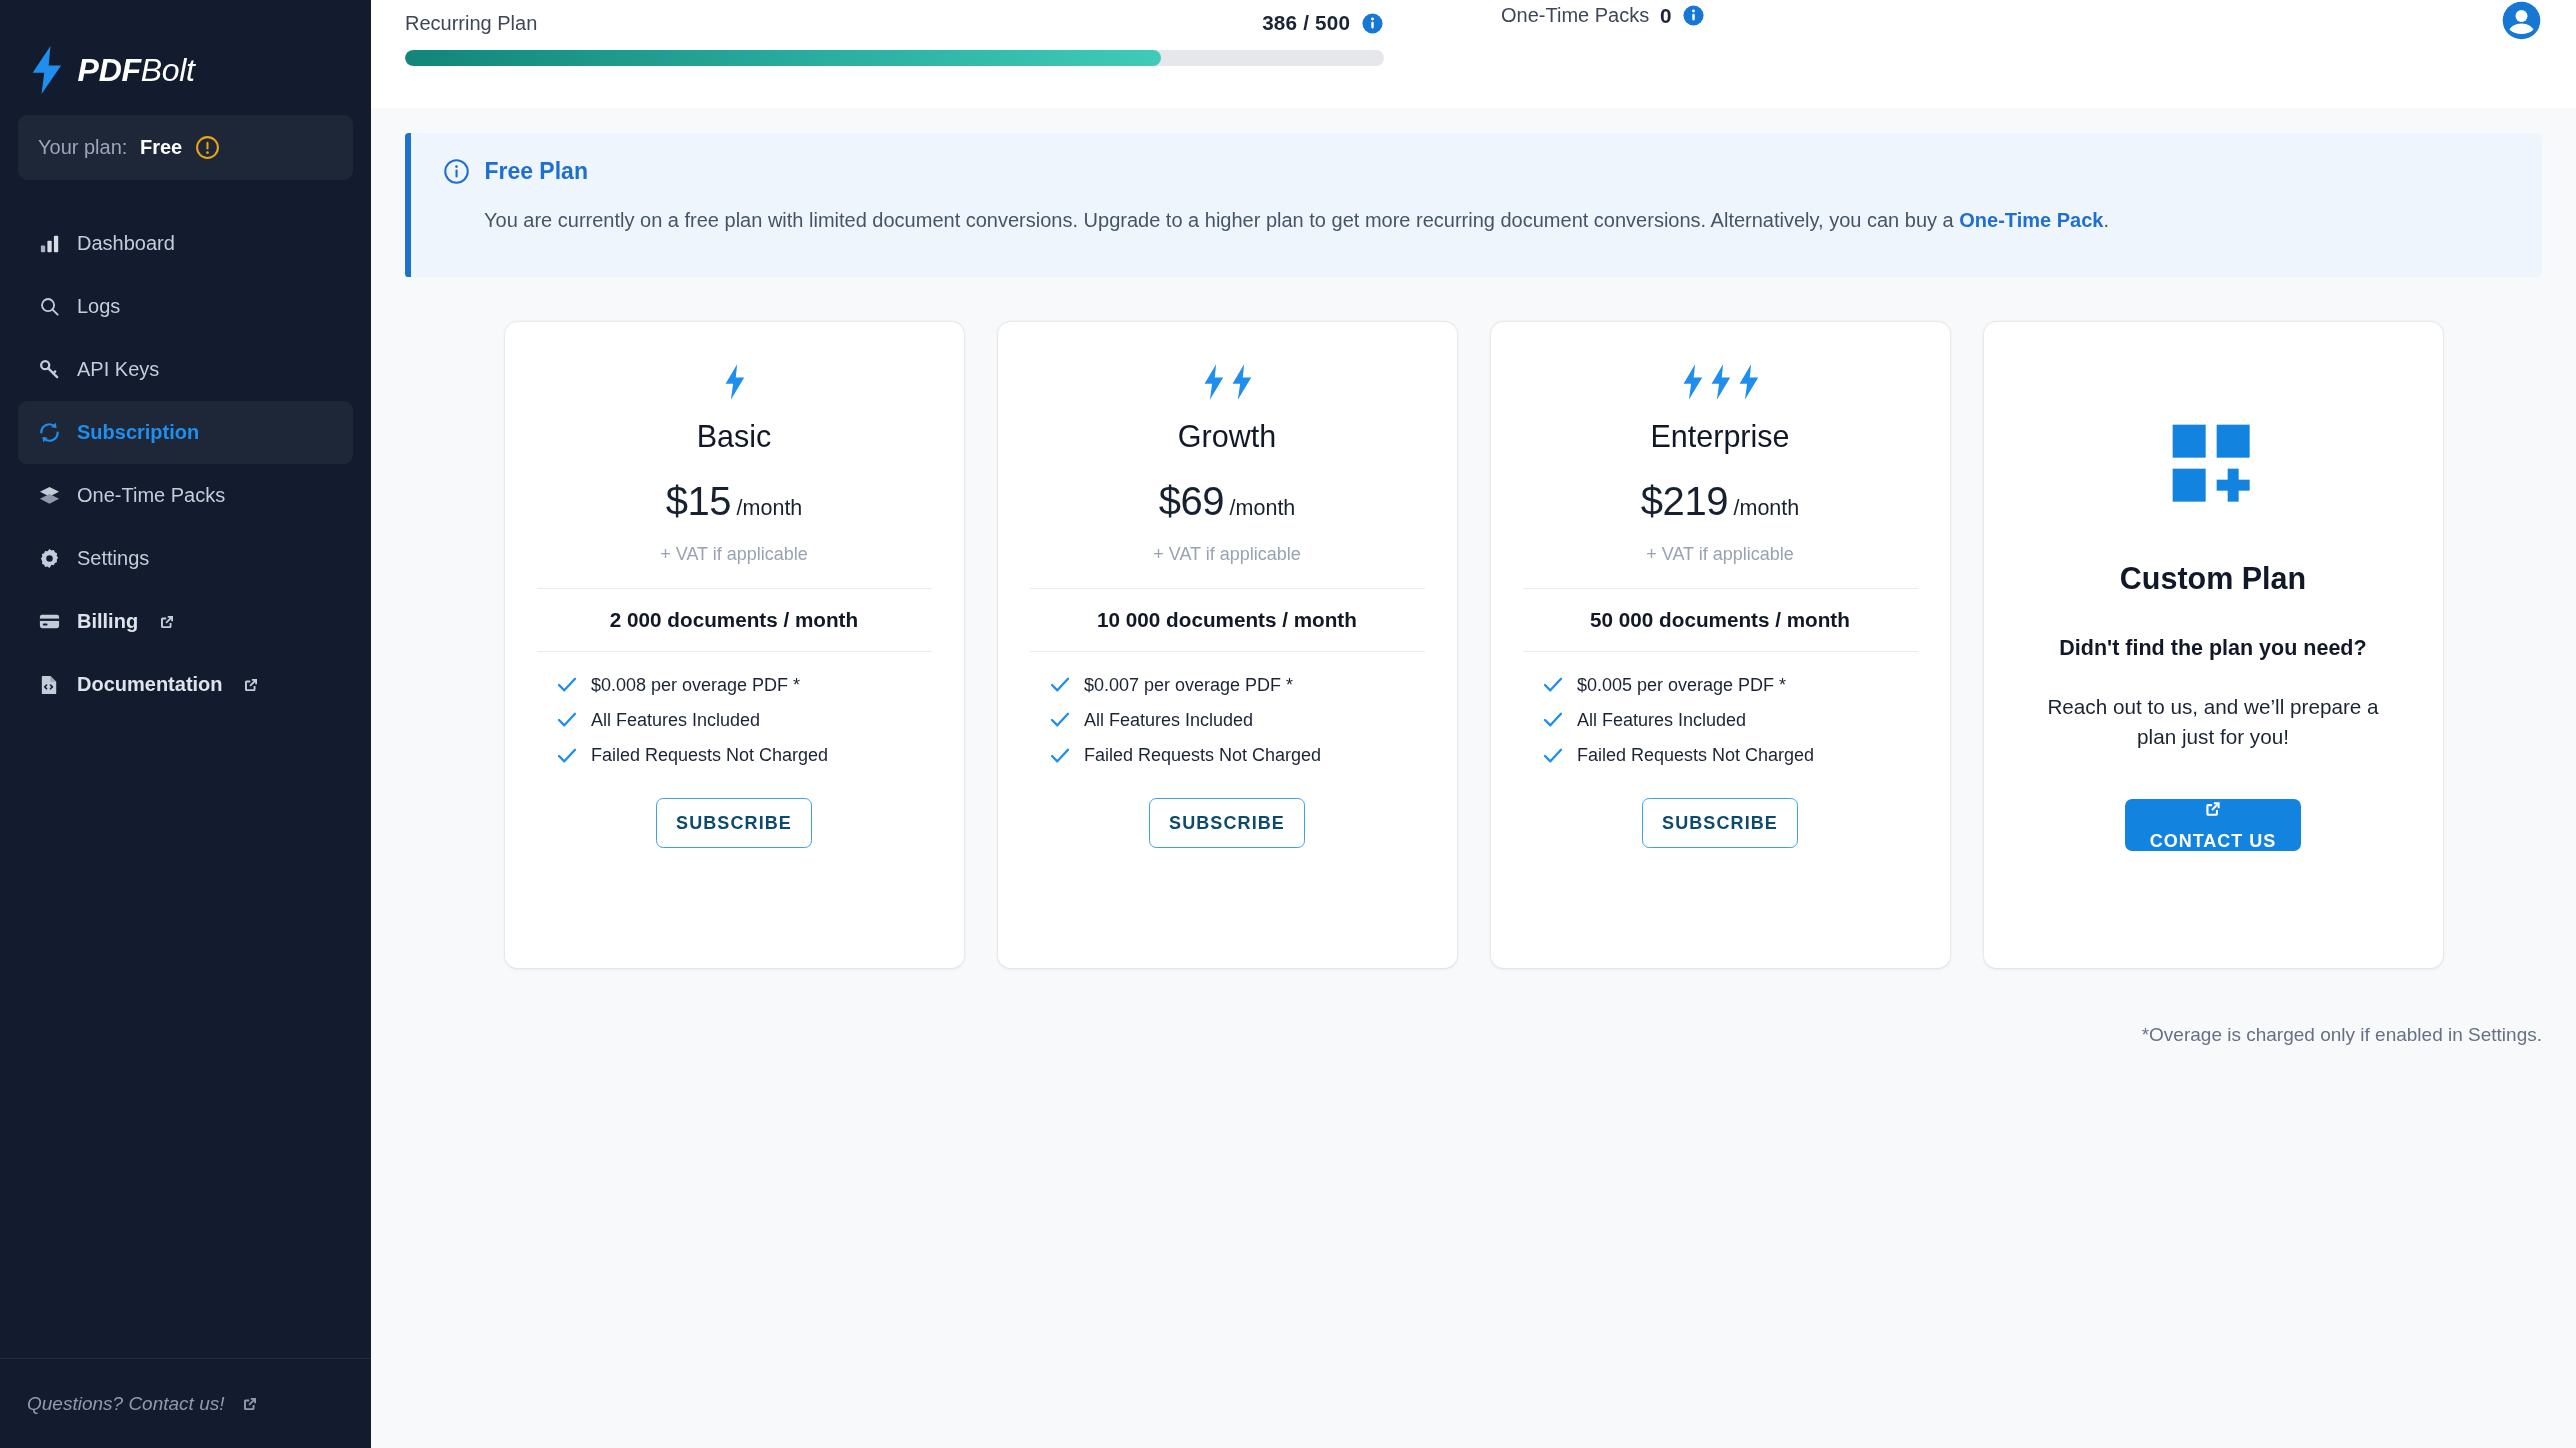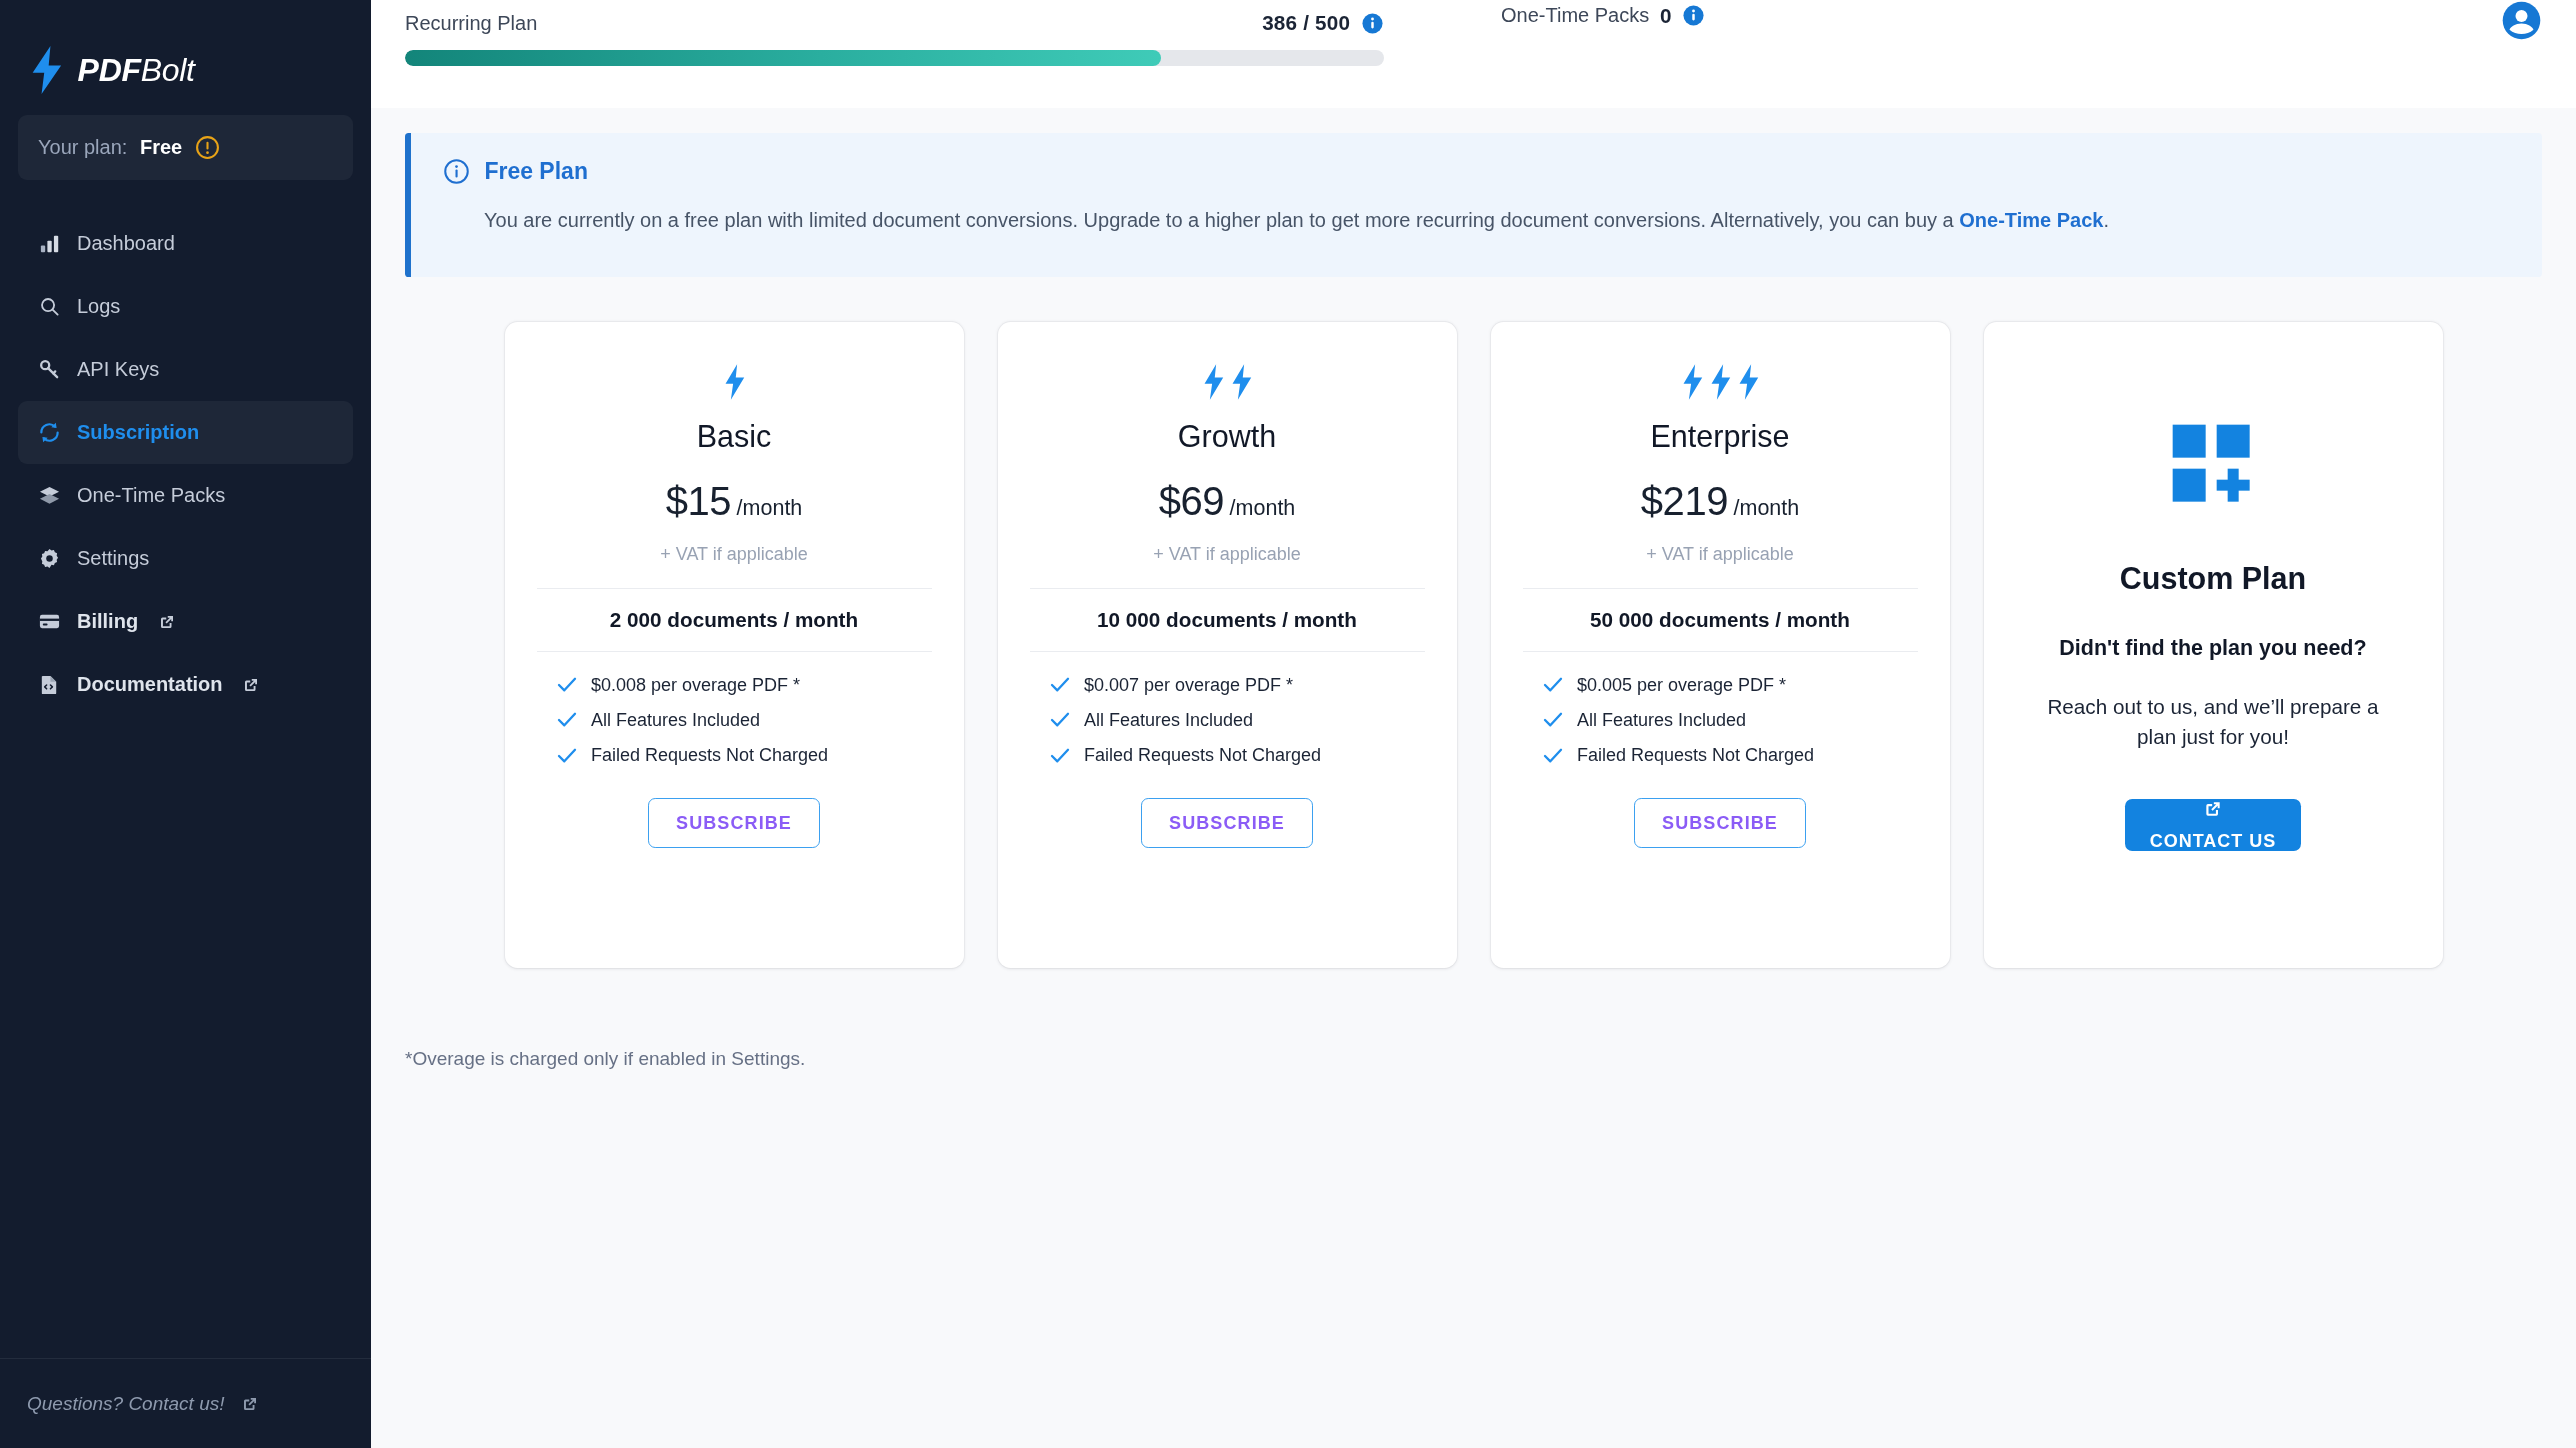--- a/index.html
+++ b/index.html
@@ -163,23 +163,23 @@
     text-align: center;
     font-size: 20.7px; font-weight: 700; color: #111827;
   }
 
   .features { width: 100%; margin-top: 23px; display: flex; flex-direction: column; gap: 14.4px; padding-left: 20px; }
   .feature { display: flex; align-items: center; gap: 14.4px; font-size: 18px; color: #1b2435; }
   .check-ico { width: 20px; height: 16px; display: block; flex: 0 0 20px; }
 
   .subscribe-btn {
     margin-top: 32px;
-    width: 172px; height: 50px;
+    width: 156px; height: 50px;
     border: 0.9px solid #3ba0f0; border-radius: 7.2px;
-    background: #ffffff; color: #8b5cf6;
+    background: #ffffff; color: #0c4a6e;
     font-size: 18px; font-weight: 700; letter-spacing: 1.1px;
     font-family: "Liberation Sans", sans-serif;
     cursor: pointer;
     display: flex; align-items: center; justify-content: center;
   }
 
   .custom-ico { margin-top: 63px; width: 88px; height: 88px; display: block; }
   .custom-title { margin-top: 52px; font-size: 30.5px; font-weight: 700; color: #111827; }
   .custom-sub { margin-top: 40px; font-size: 21.5px; font-weight: 700; color: #111827; text-align: center; }
   .custom-text { margin-top: 30.5px; font-size: 20.7px; color: #1b2435; text-align: center; line-height: 1.45; max-width: 359px; }
@@ -187,21 +187,21 @@
     margin-top: 47px;
     height: 52px; padding: 0 25px;
     background: #1383e0; border: none; border-radius: 7.2px;
     color: #ffffff; font-size: 18px; font-weight: 700; letter-spacing: 1px;
     font-family: "Liberation Sans", sans-serif;
     cursor: pointer;
     display: flex; align-items: center; gap: 12.6px; flex-direction: column;
   }
   .contact-ext { width: 20px; height: 20px; display: block; }
 
-  .footnote { margin-top: 80px; text-align: left; font-size: 19px; color: #667085; }
+  .footnote { margin-top: 56px; text-align: right; font-size: 19px; color: #667085; }
 </style>
 </head>
 <body>
 
 <div class="app">
 
   <aside class="sidebar">
 
     <div class="brand">
       <span>

